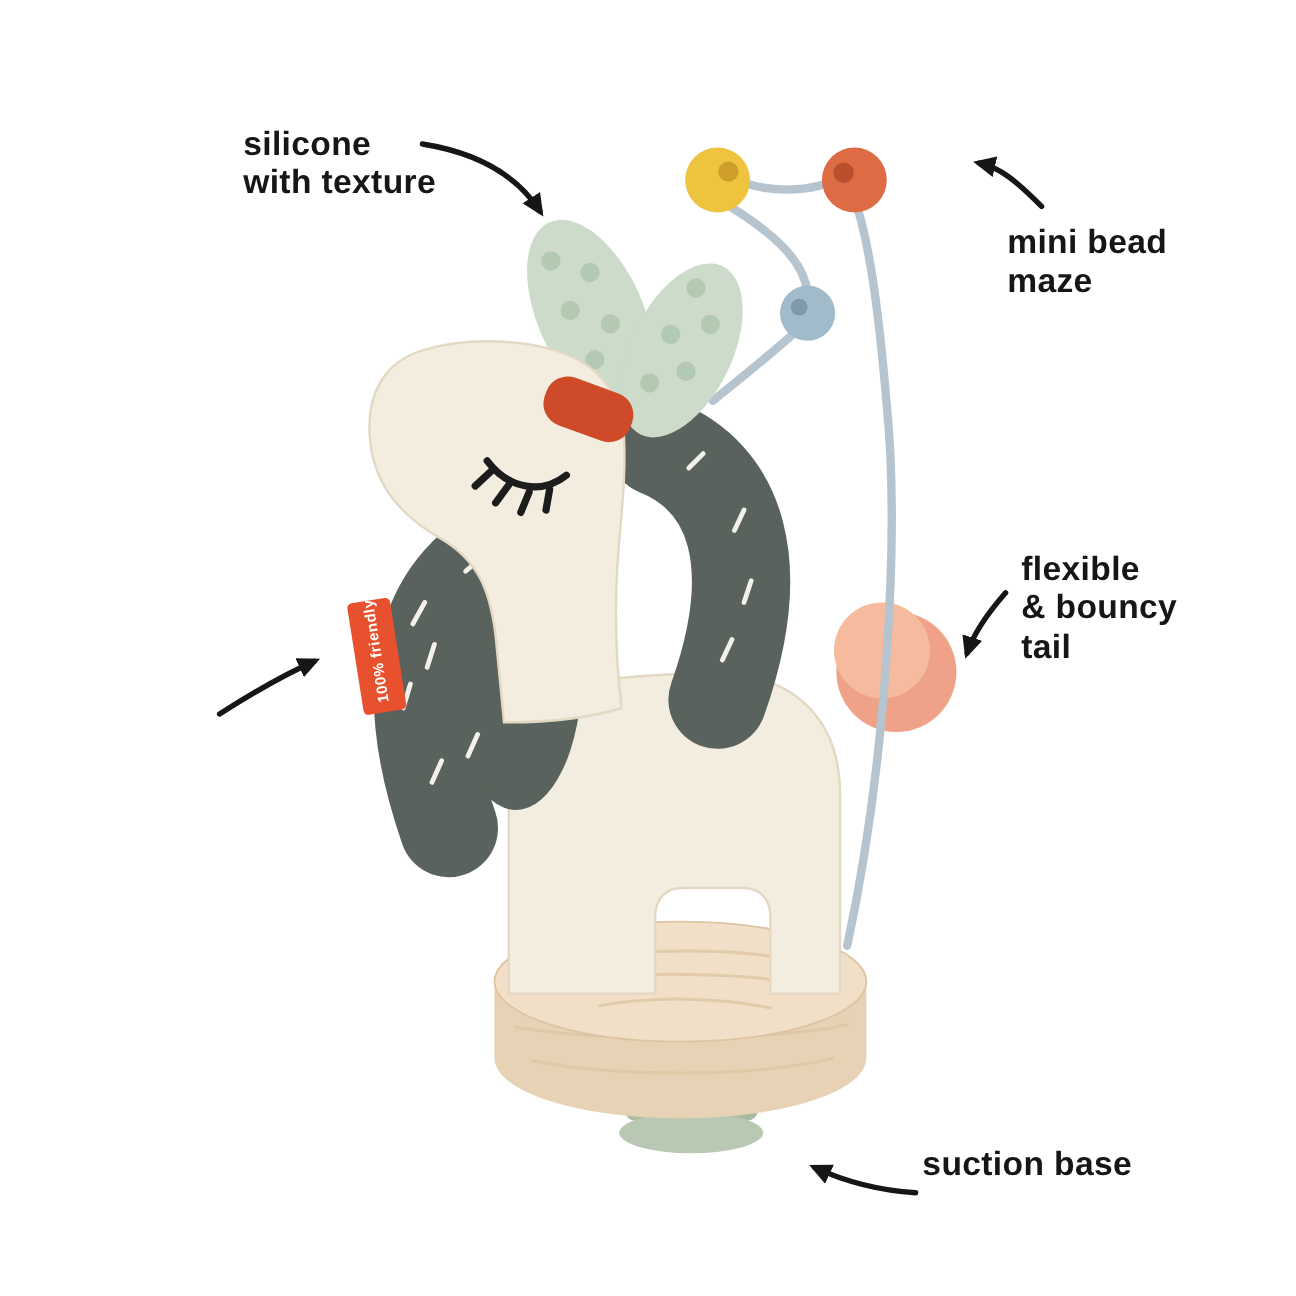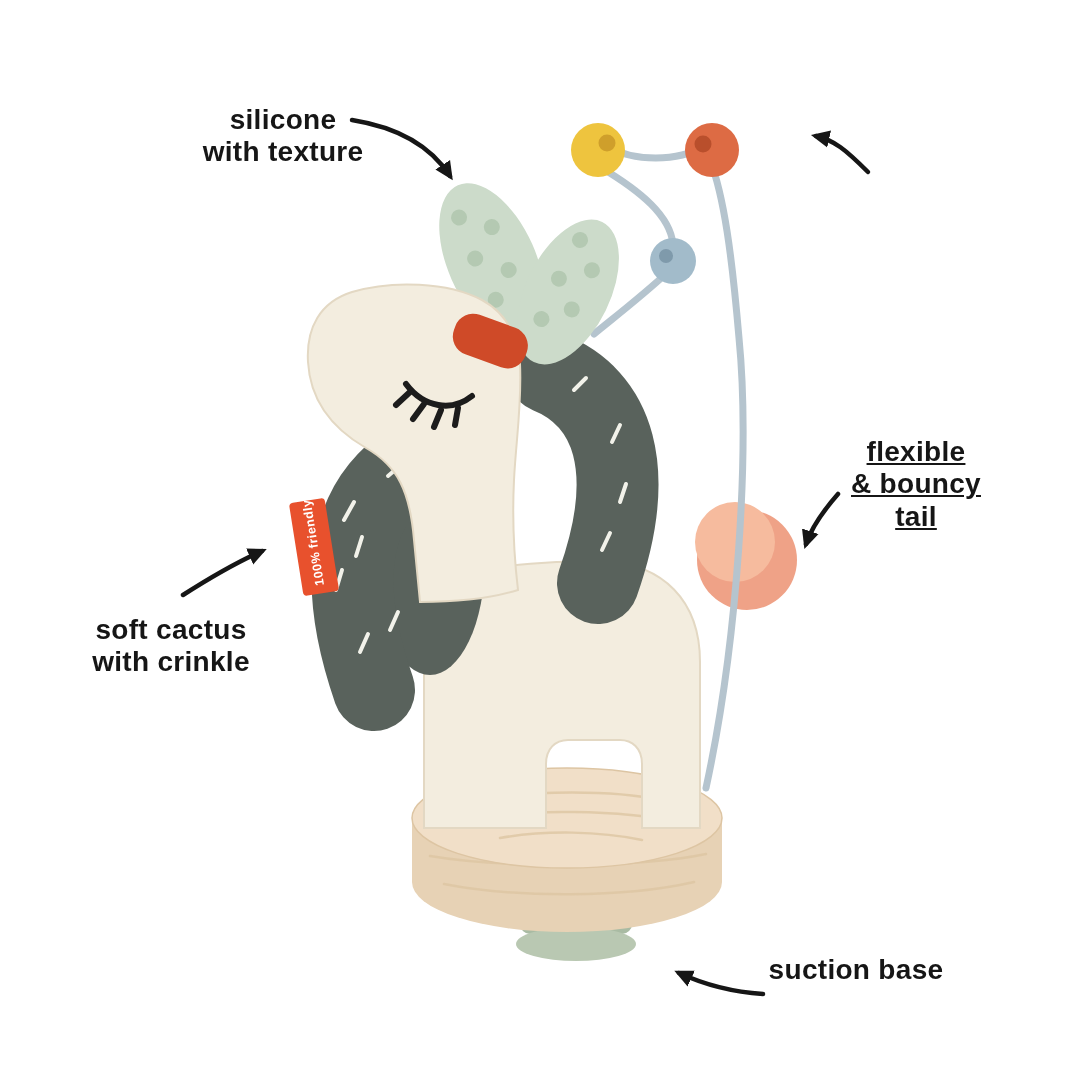--- a/index.html
+++ b/index.html
@@ -7,27 +7,27 @@
   .canvas{
     position:relative;width:1080px;height:1080px;overflow:hidden;
     background:var(--page-background,#fff);
     font-family:"Liberation Sans",sans-serif;
   }
   .scene{position:absolute;left:0;top:0;width:1080px;height:1080px;}
 
   
   .annotation{
     position:absolute;transform:translateX(-50%);
-    text-align:center;font-weight:bold;font-size:28px;line-height:1.16;
+    text-align:left;font-weight:bold;font-size:28px;line-height:1.16;
     letter-spacing:.3px;color:var(--label-text,#161616);
     white-space:pre-line;
   }
   .ann-silicone{left:283px;top:104px;}
   .ann-bead{left:906px;top:186px;}
-  .ann-tail{left:916px;top:436px;text-decoration:underline;}
+  .ann-tail{left:916px;top:458px;}
   .ann-cactus{left:171px;top:614px;}
   .ann-suction{left:856px;top:954px;}
 
   
   .f-suction{fill:var(--suction-sage);}
   .f-suction-dark{fill:var(--suction-sage-dark);}
   .f-wood-top{fill:var(--wood-top);stroke:var(--wood-grain);stroke-width:1.5;}
   .f-wood-side{fill:var(--wood-side);}
   .s-grain{stroke:var(--wood-grain);stroke-width:2.5;fill:none;opacity:.8;stroke-linecap:round;}
   .f-body{fill:var(--body-cream);stroke:var(--body-edge);stroke-width:2;}
@@ -168,20 +168,20 @@
       <path d="M 352 120 C 402 128 432 148 450 176" class="s-arrow" marker-end="url(#arrowhead)"></path>
       <path d="M 868 172 C 846 150 834 140 816 136" class="s-arrow" marker-end="url(#arrowhead)"></path>
       <path d="M 838 494 C 824 510 812 526 806 544" class="s-arrow" marker-end="url(#arrowhead)"></path>
       <path d="M 183 595 C 208 579 235 563 262 551" class="s-arrow" marker-end="url(#arrowhead)"></path>
       <path d="M 763 994 C 732 992 703 984 679 973" class="s-arrow" marker-end="url(#arrowhead)"></path>
     </g>
   </svg>
 
   <div class="annotation ann-silicone">silicone
 with texture</div>
+  <div class="annotation ann-bead">mini bead
+maze</div>
   <div class="annotation ann-tail">flexible
 &amp; bouncy
 tail</div>
-  <div class="annotation ann-cactus">soft cactus
-with crinkle</div>
   <div class="annotation ann-suction">suction base</div>
 
 </div>
 
 </body></html>

